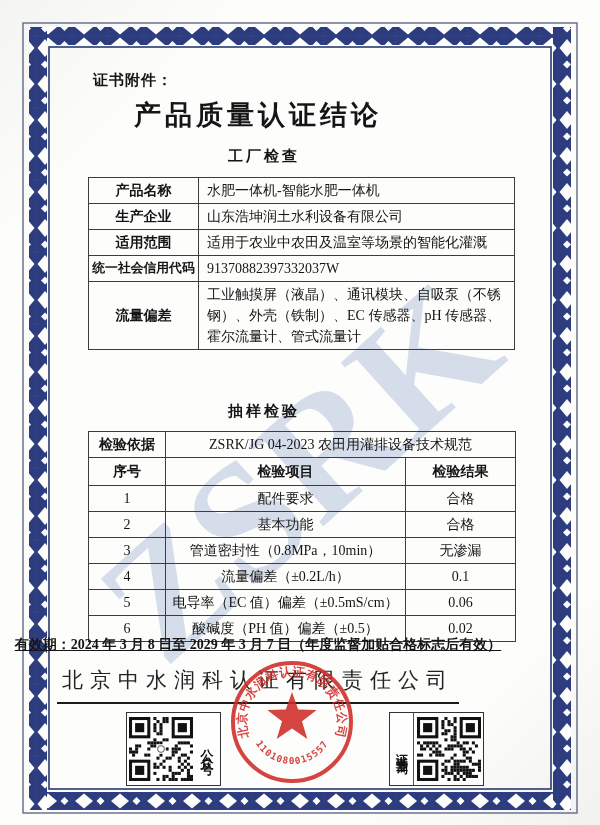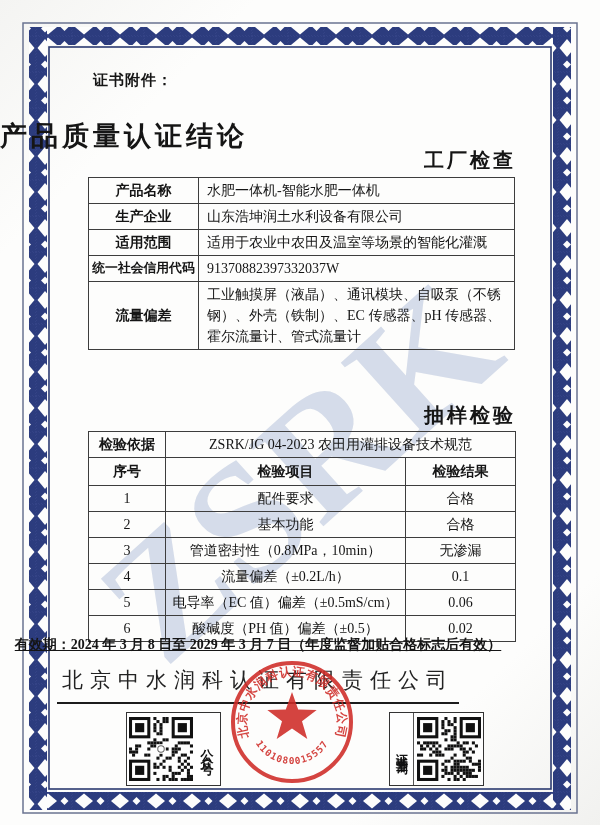--- a/index.html
+++ b/index.html
@@ -14,22 +14,22 @@
   
   #watermark{
     position:absolute;left:10px;top:375px;width:580px;z-index:1;
     text-align:center;font-size:168px;font-weight:bold;letter-spacing:2px;
     color:rgba(174,188,215,0.5);transform:rotate(-42deg);
     font-family:"Liberation Serif","DejaVu Serif",serif;pointer-events:none;
   }
   
   #content{position:absolute;left:0;top:0;width:516px;height:825px;z-index:2;}
   .attachment{left:93px;top:71px;font-size:15px;font-weight:bold;letter-spacing:1px;}
-  .main-title{left:0;right:0;top:97px;font-size:27px;font-weight:bold;letter-spacing:4px;margin-top:21px;}
-  .section-head{left:12px;right:0;text-align:right;font-size:20px;font-weight:bold;letter-spacing:3px;}
+  .main-title{left:0;right:0;top:97px;text-align:center;font-size:27px;font-weight:bold;letter-spacing:4px;}
+  .section-head{left:12px;right:0;text-align:center;font-size:15px;font-weight:bold;letter-spacing:3px;}
   .sec1{top:147px;}
   .sec2{top:402px;}
   table{border-collapse:collapse;table-layout:fixed;background:transparent;}
   td,th{border:1.4px solid #3d3d3d;font-size:14px;vertical-align:middle;overflow:hidden;}
   th{font-weight:bold;text-align:center;padding:2px 1px;}
   td{padding:2px 8px;line-height:21px;}
   #factory-table{left:88px;top:177px;width:427px;}
   #factory-table th{width:107px;margin-left:31px;}
   #factory-table th.small{font-size:12.8px;letter-spacing:0;}
   #factory-table tr.r1{height:25px;}

